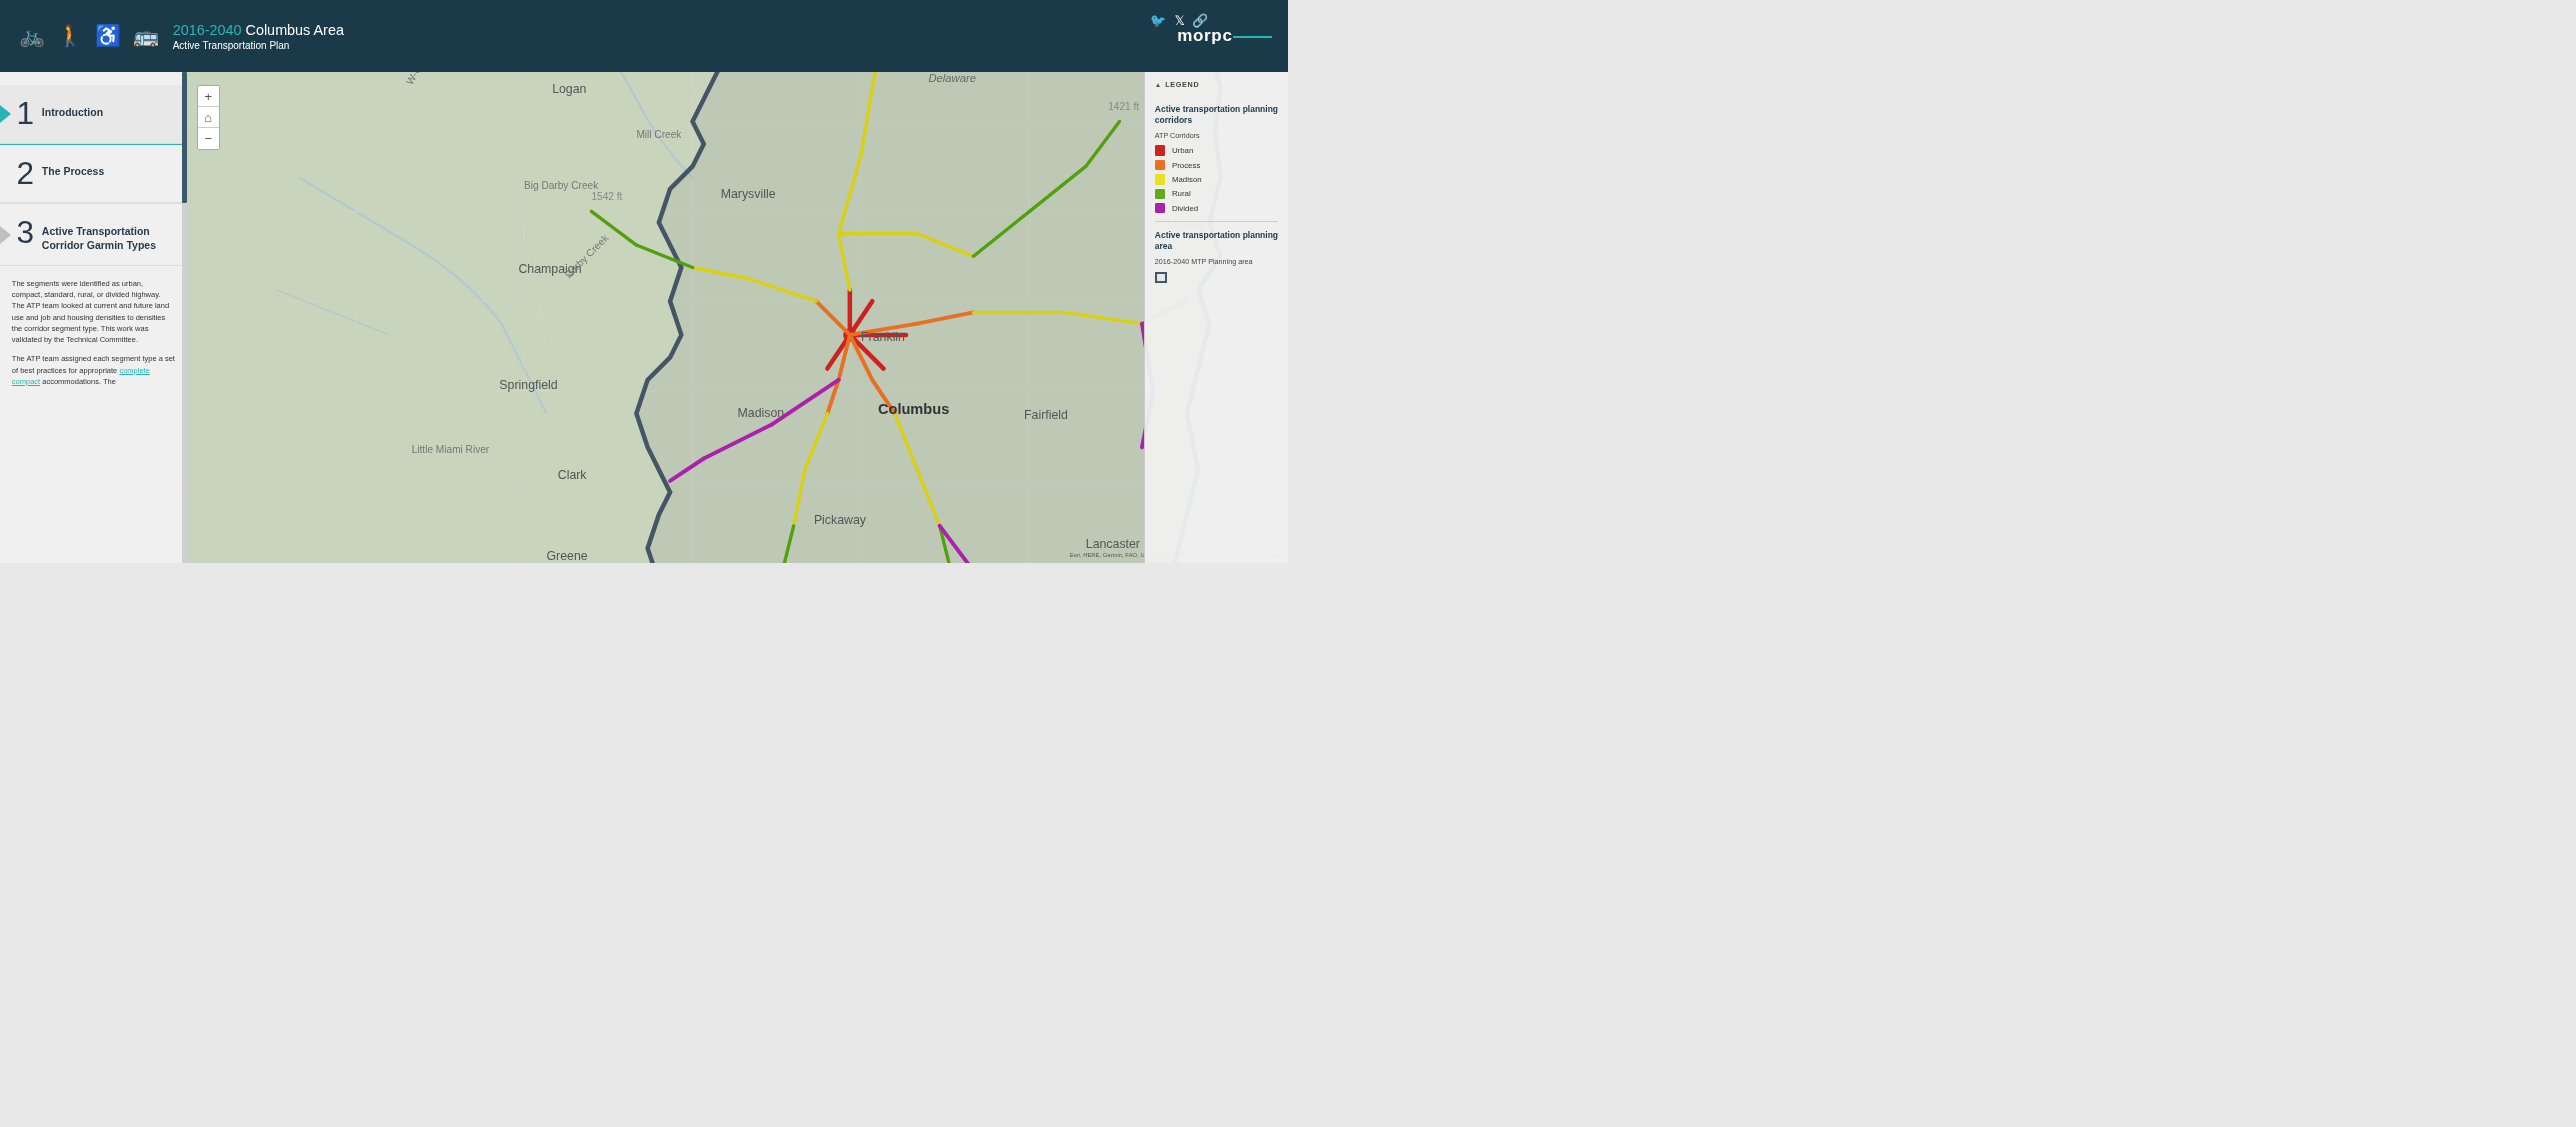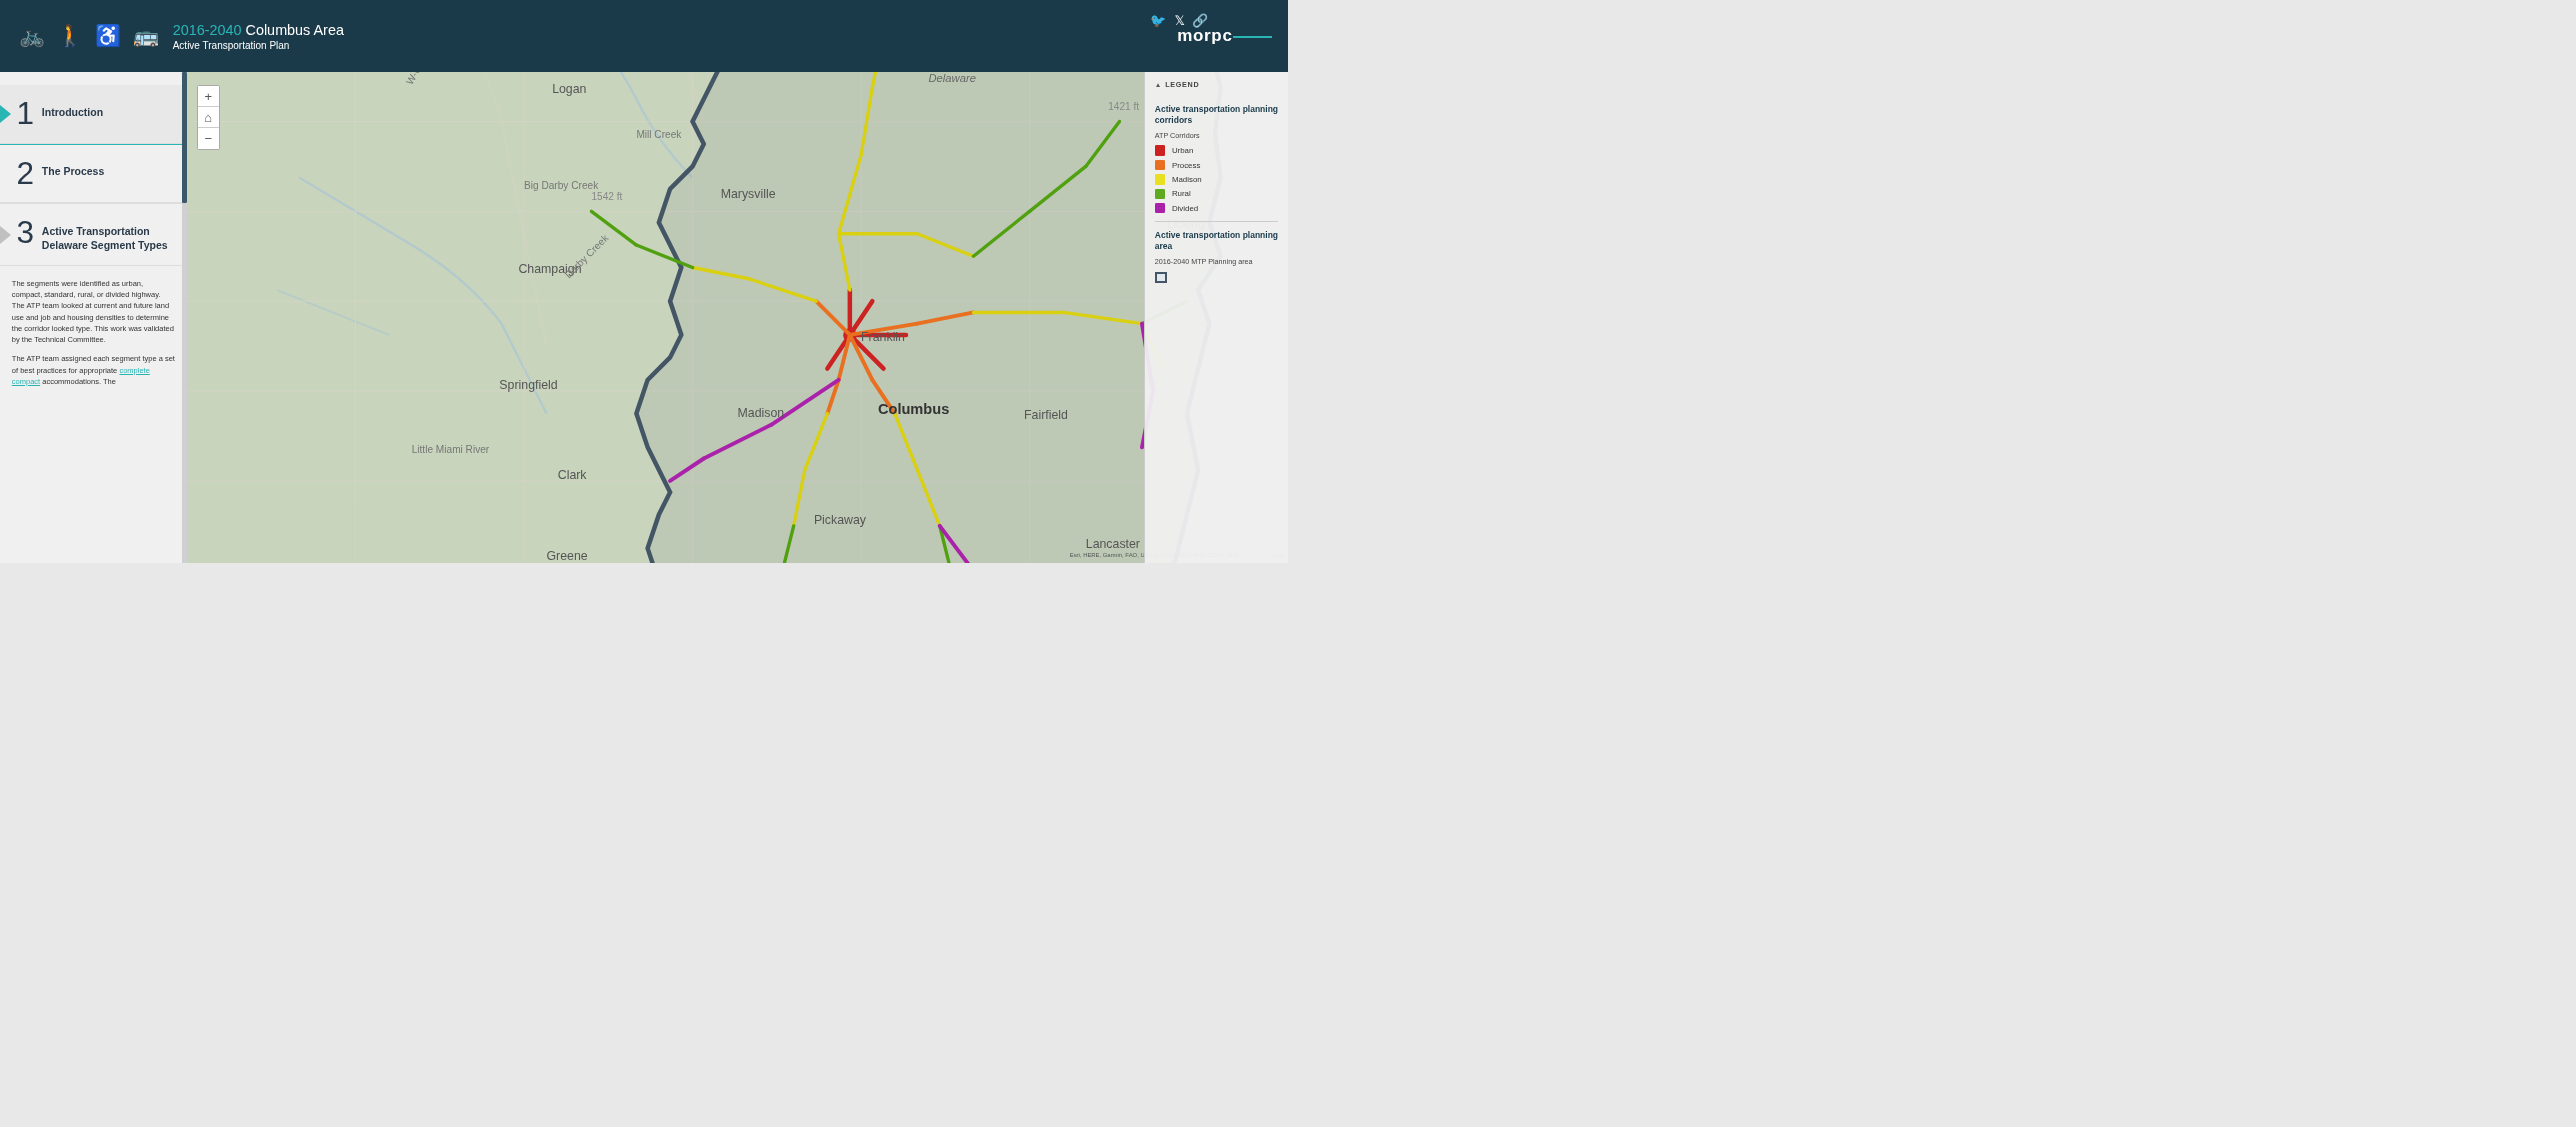--- a/index.html
+++ b/index.html
@@ -339,25 +339,25 @@
 
     <div class="nav-item">
       <span class="nav-number">2</span>
       <span class="nav-label">The Process</span>
     </div>
     <hr class="nav-divider" style="border-color:#ddd;">
 
     <div class="nav-item">
       <div class="arrow-indicator light"></div>
       <span class="nav-number">3</span>
-      <span class="nav-label">Active Transportation Delaware Segment Types</span>
+      <span class="nav-label">Active Transportation Corridor Garmin Types</span>
     </div>
 
     <div class="sidebar-description">
-      <p>The segments were identified as urban, compact, standard, rural, or divided highway. The ATP team looked at current and future land use and job and housing densities to determine the corridor looked type. This work was validated by the Technical Committee.</p>
+      <p>The segments were identified as urban, compact, standard, rural, or divided highway. The ATP team looked at current and future land use and job and housing densities to densities the corridor segment type. This work was validated by the Technical Committee.</p>
       <p>
         <span>The ATP team assigned each segment type a set of best practices for appropriate</span>
         <a href="#">complete compact</a>
         <span>accommodations. The</span>
       </p>
     </div>
 
     <div class="sidebar-scrollbar">
       <div class="sidebar-scrollbar-thumb"></div>
     </div>

